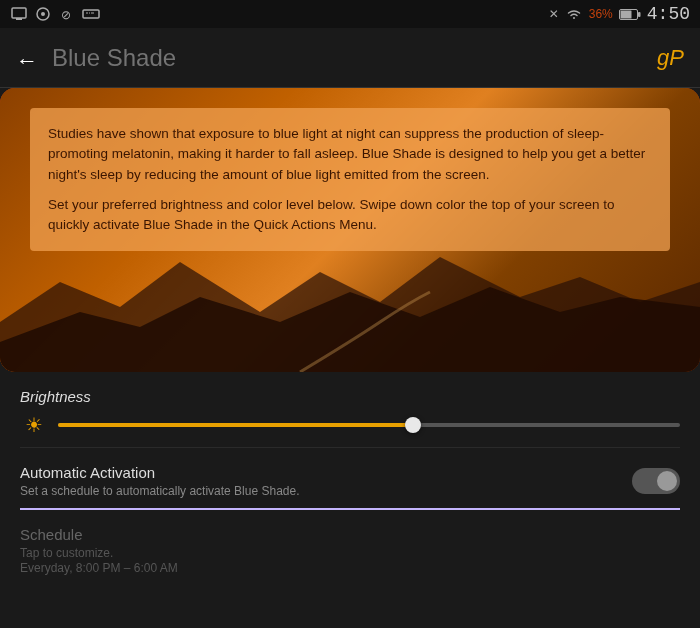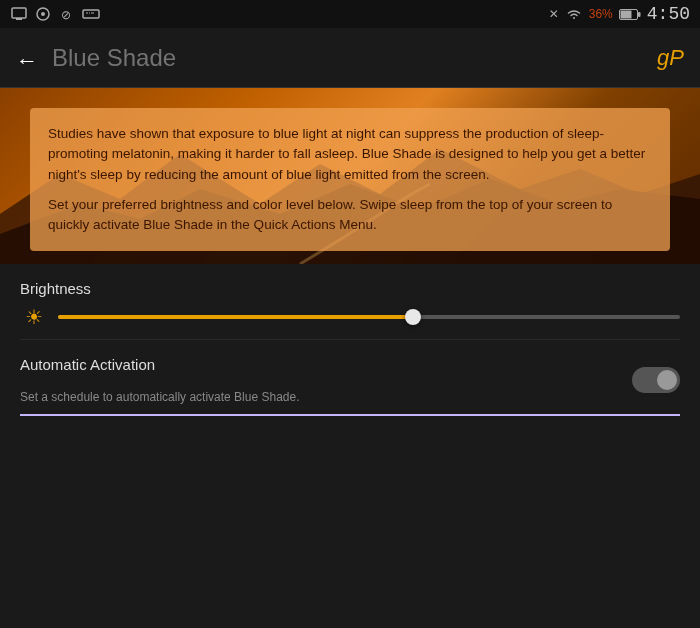--- a/index.html
+++ b/index.html
@@ -69,23 +69,24 @@
     .header-logo {
       font-size: 22px;
       font-weight: normal;
       color: #e8a000;
       font-style: italic;
     }
 
     
     .hero-area {
       position: relative;
-      height: 176px;
+      height: 284px;
       overflow: hidden;
       background: #c2410c;
+      border-radius: 15px;
     }
     .hero-gradient {
       position: absolute;
       inset: 0;
       background: linear-gradient(135deg, #8b4000 0%, #c06000 30%, #e08020 50%, #804000 70%, #5a2800 100%);
     }
     .hero-mountains {
       position: absolute;
       bottom: 0;
       width: 100%;
@@ -114,20 +115,21 @@
     }
 
     .setting-row {
       padding: 16px 0 10px 0;
       border-bottom: 1px solid #2a2a2a;
     }
     .setting-label {
       font-size: 15px;
       color: #ddd;
       margin-bottom: 8px;
+      font-style: italic;
     }
     .slider-row {
       display: flex;
       align-items: center;
       gap: 10px;
     }
     .slider-icon {
       font-size: 20px;
       color: #e8a000;
       min-width: 28px;
@@ -167,21 +169,21 @@
       padding: 16px 0 10px 0;
       border-bottom: 2px solid #c4b5fd;
     }
     .activation-left .activation-title {
       font-size: 15px;
       color: #ddd;
     }
     .activation-left .activation-sub {
       font-size: 12px;
       color: #888;
-      margin-top: 17px;
+      margin-top: 3px;
     }
     .toggle {
       width: 48px;
       height: 26px;
       background: #555;
       border-radius: 13px;
       position: relative;
       cursor: pointer;
     }
     .toggle-knob {
@@ -276,21 +278,21 @@
   <div class="hero-gradient"></div>
 
   <svg class="hero-mountains" viewBox="0 0 700 130" preserveAspectRatio="none">
     <path d="M0 130 L0 80 L60 40 L120 65 L180 20 L260 70 L320 30 L380 60 L440 15 L520 55 L580 35 L640 60 L700 40 L700 130 Z" fill="rgba(40,15,5,0.7)"></path>
     <path d="M0 130 L0 100 L80 70 L140 85 L200 55 L280 80 L350 50 L420 75 L490 45 L560 70 L620 55 L700 65 L700 130 Z" fill="rgba(30,10,2,0.85)"></path>
 
     <path d="M300 130 Q350 100 380 80 Q410 60 430 50" stroke="rgba(200,150,80,0.4)" stroke-width="3" fill="none"></path>
   </svg>
   <div class="info-box">
     <p>Studies have shown that exposure to blue light at night can suppress the production of sleep-promoting melatonin, making it harder to fall asleep. Blue Shade is designed to help you get a better night's sleep by reducing the amount of blue light emitted from the screen.</p>
-    <p>Set your preferred brightness and color level below. Swipe sleep from the top of your screen to quickly activate Blue Shade in the Quick Actions Menu.</p>
+    <p>Set your preferred brightness and color level below. Swipe down color the top of your screen to quickly activate Blue Shade in the Quick Actions Menu.</p>
   </div>
 </div>
 
 <div class="settings-area">
 
   <div class="setting-row">
     <div class="setting-label">Brightness</div>
     <div class="slider-row">
       <span class="slider-icon">☀</span>
       <div class="slider-container">
@@ -304,14 +306,19 @@
   <div class="activation-row">
     <div class="activation-left">
       <div class="activation-title">Automatic Activation</div>
       <div class="activation-sub">Set a schedule to automatically activate Blue Shade.</div>
     </div>
     <div class="toggle">
       <div class="toggle-knob"></div>
     </div>
   </div>
 
+  <div class="schedule-row">
+    <div class="schedule-title">Schedule</div>
+    <div class="schedule-tap">Tap to customize.</div>
+    <div class="schedule-time">Everyday, 8:00 PM – 6:00 AM</div>
+  </div>
 
 </div>
 
 </body></html>

